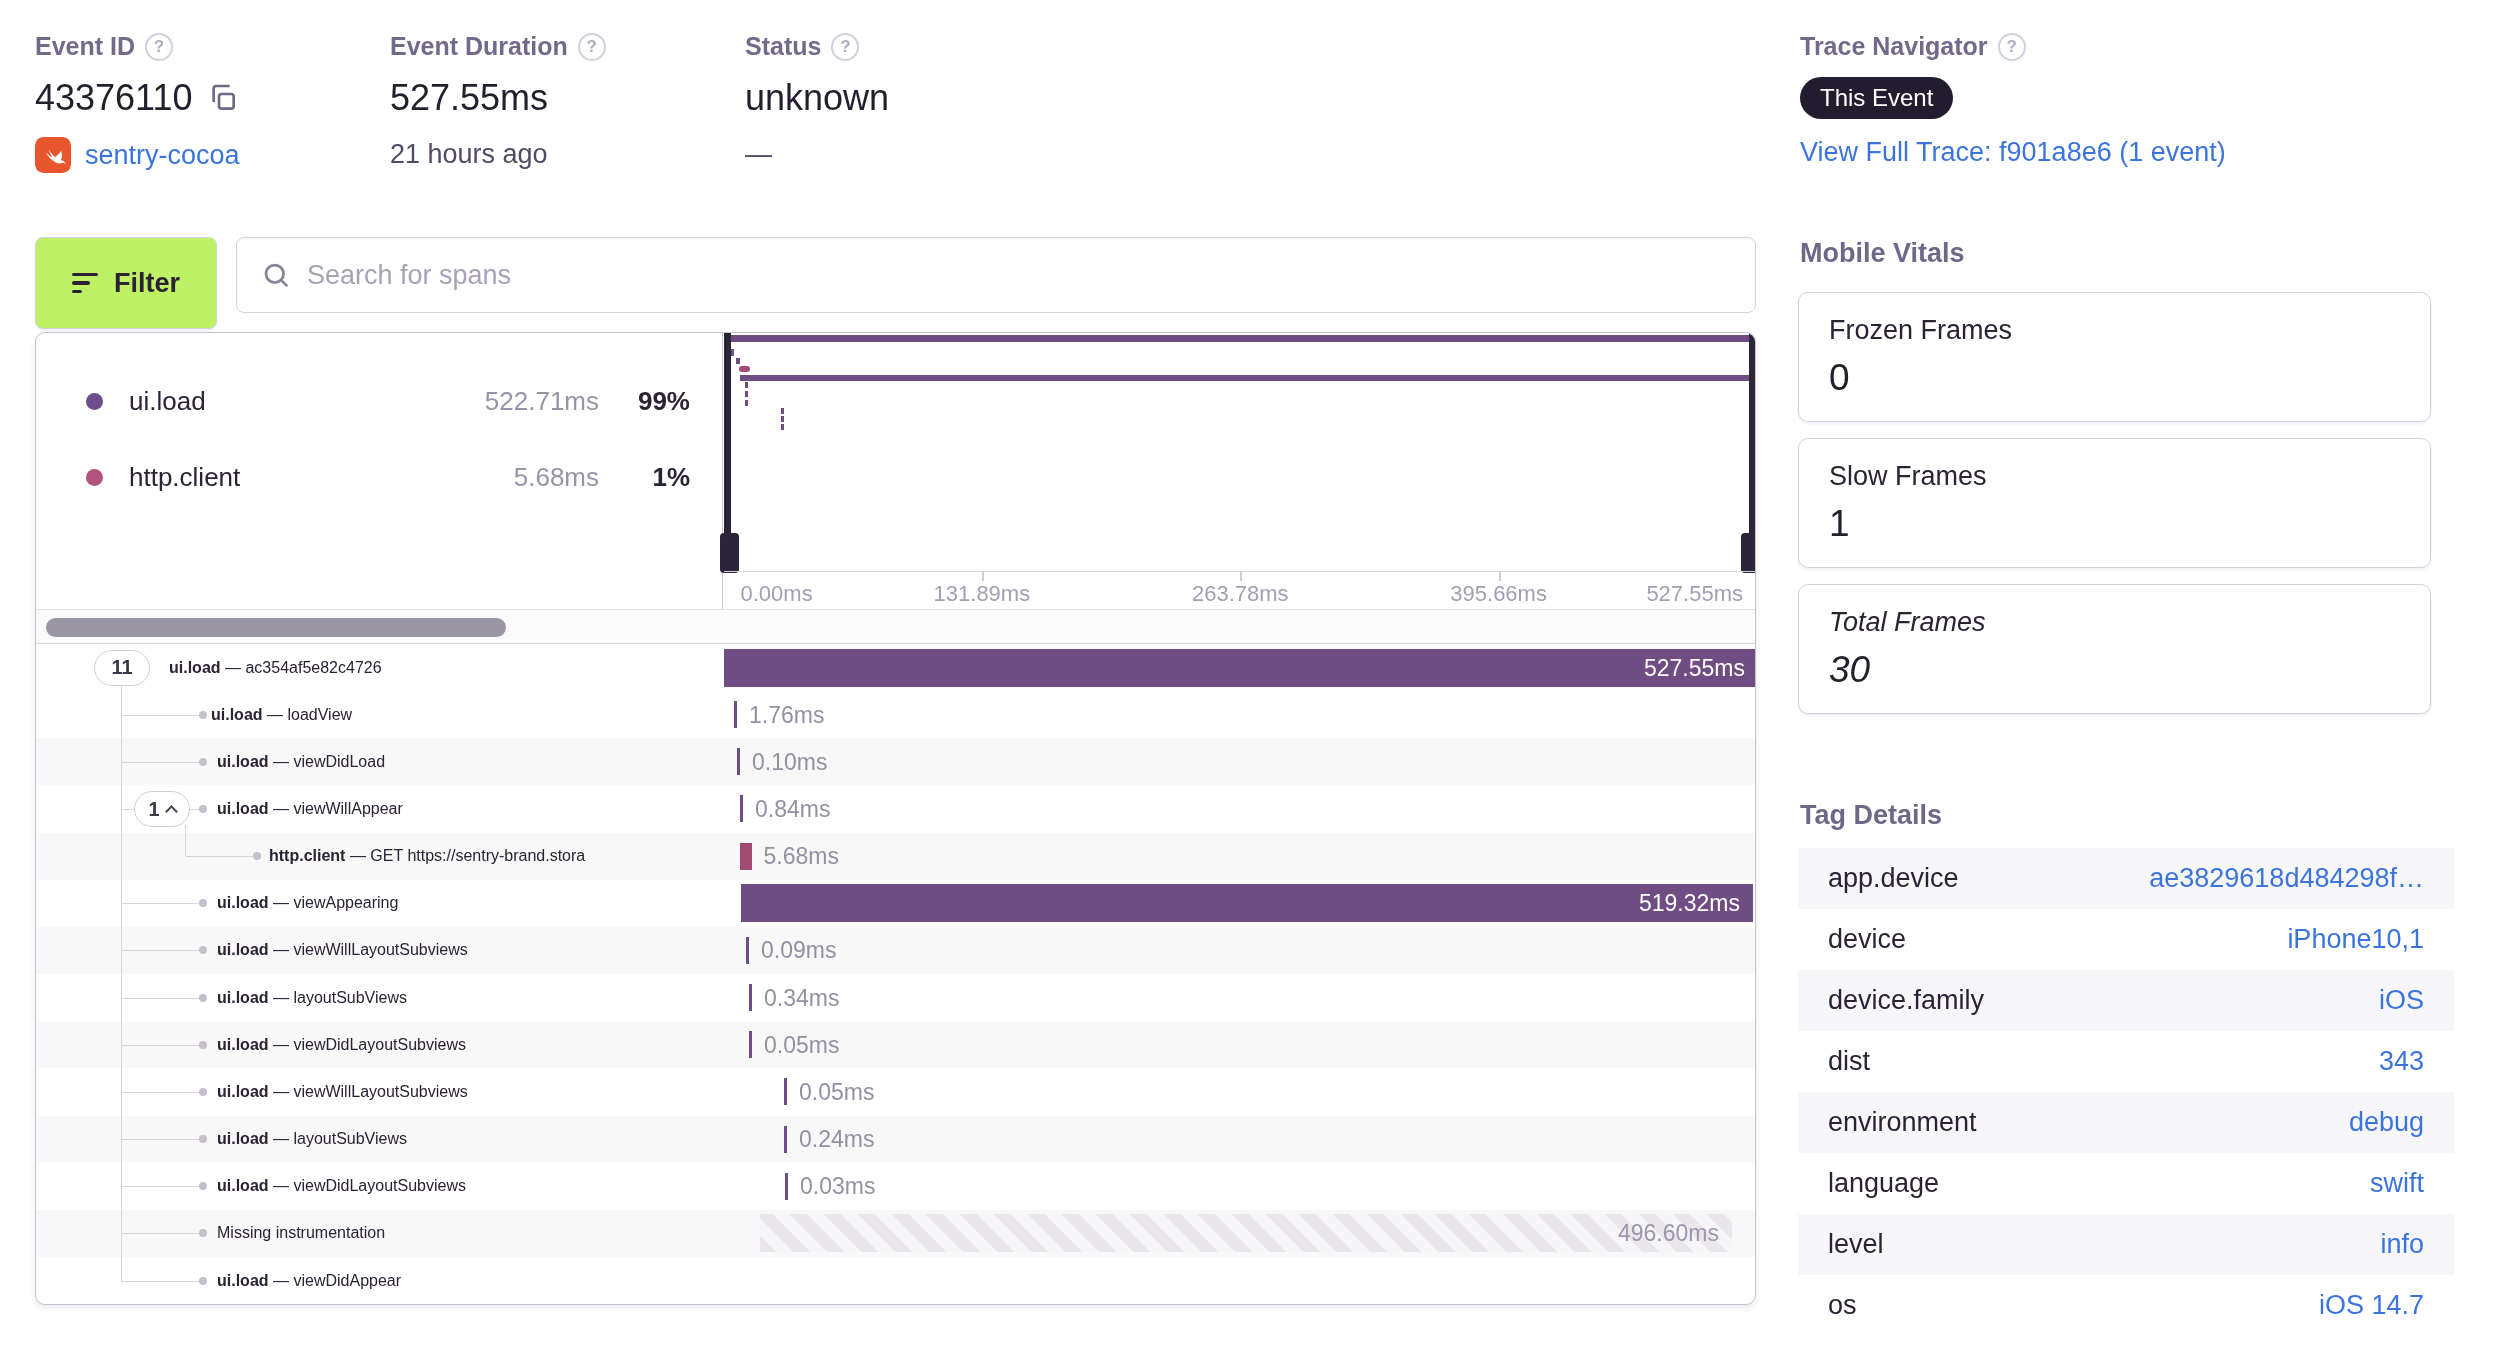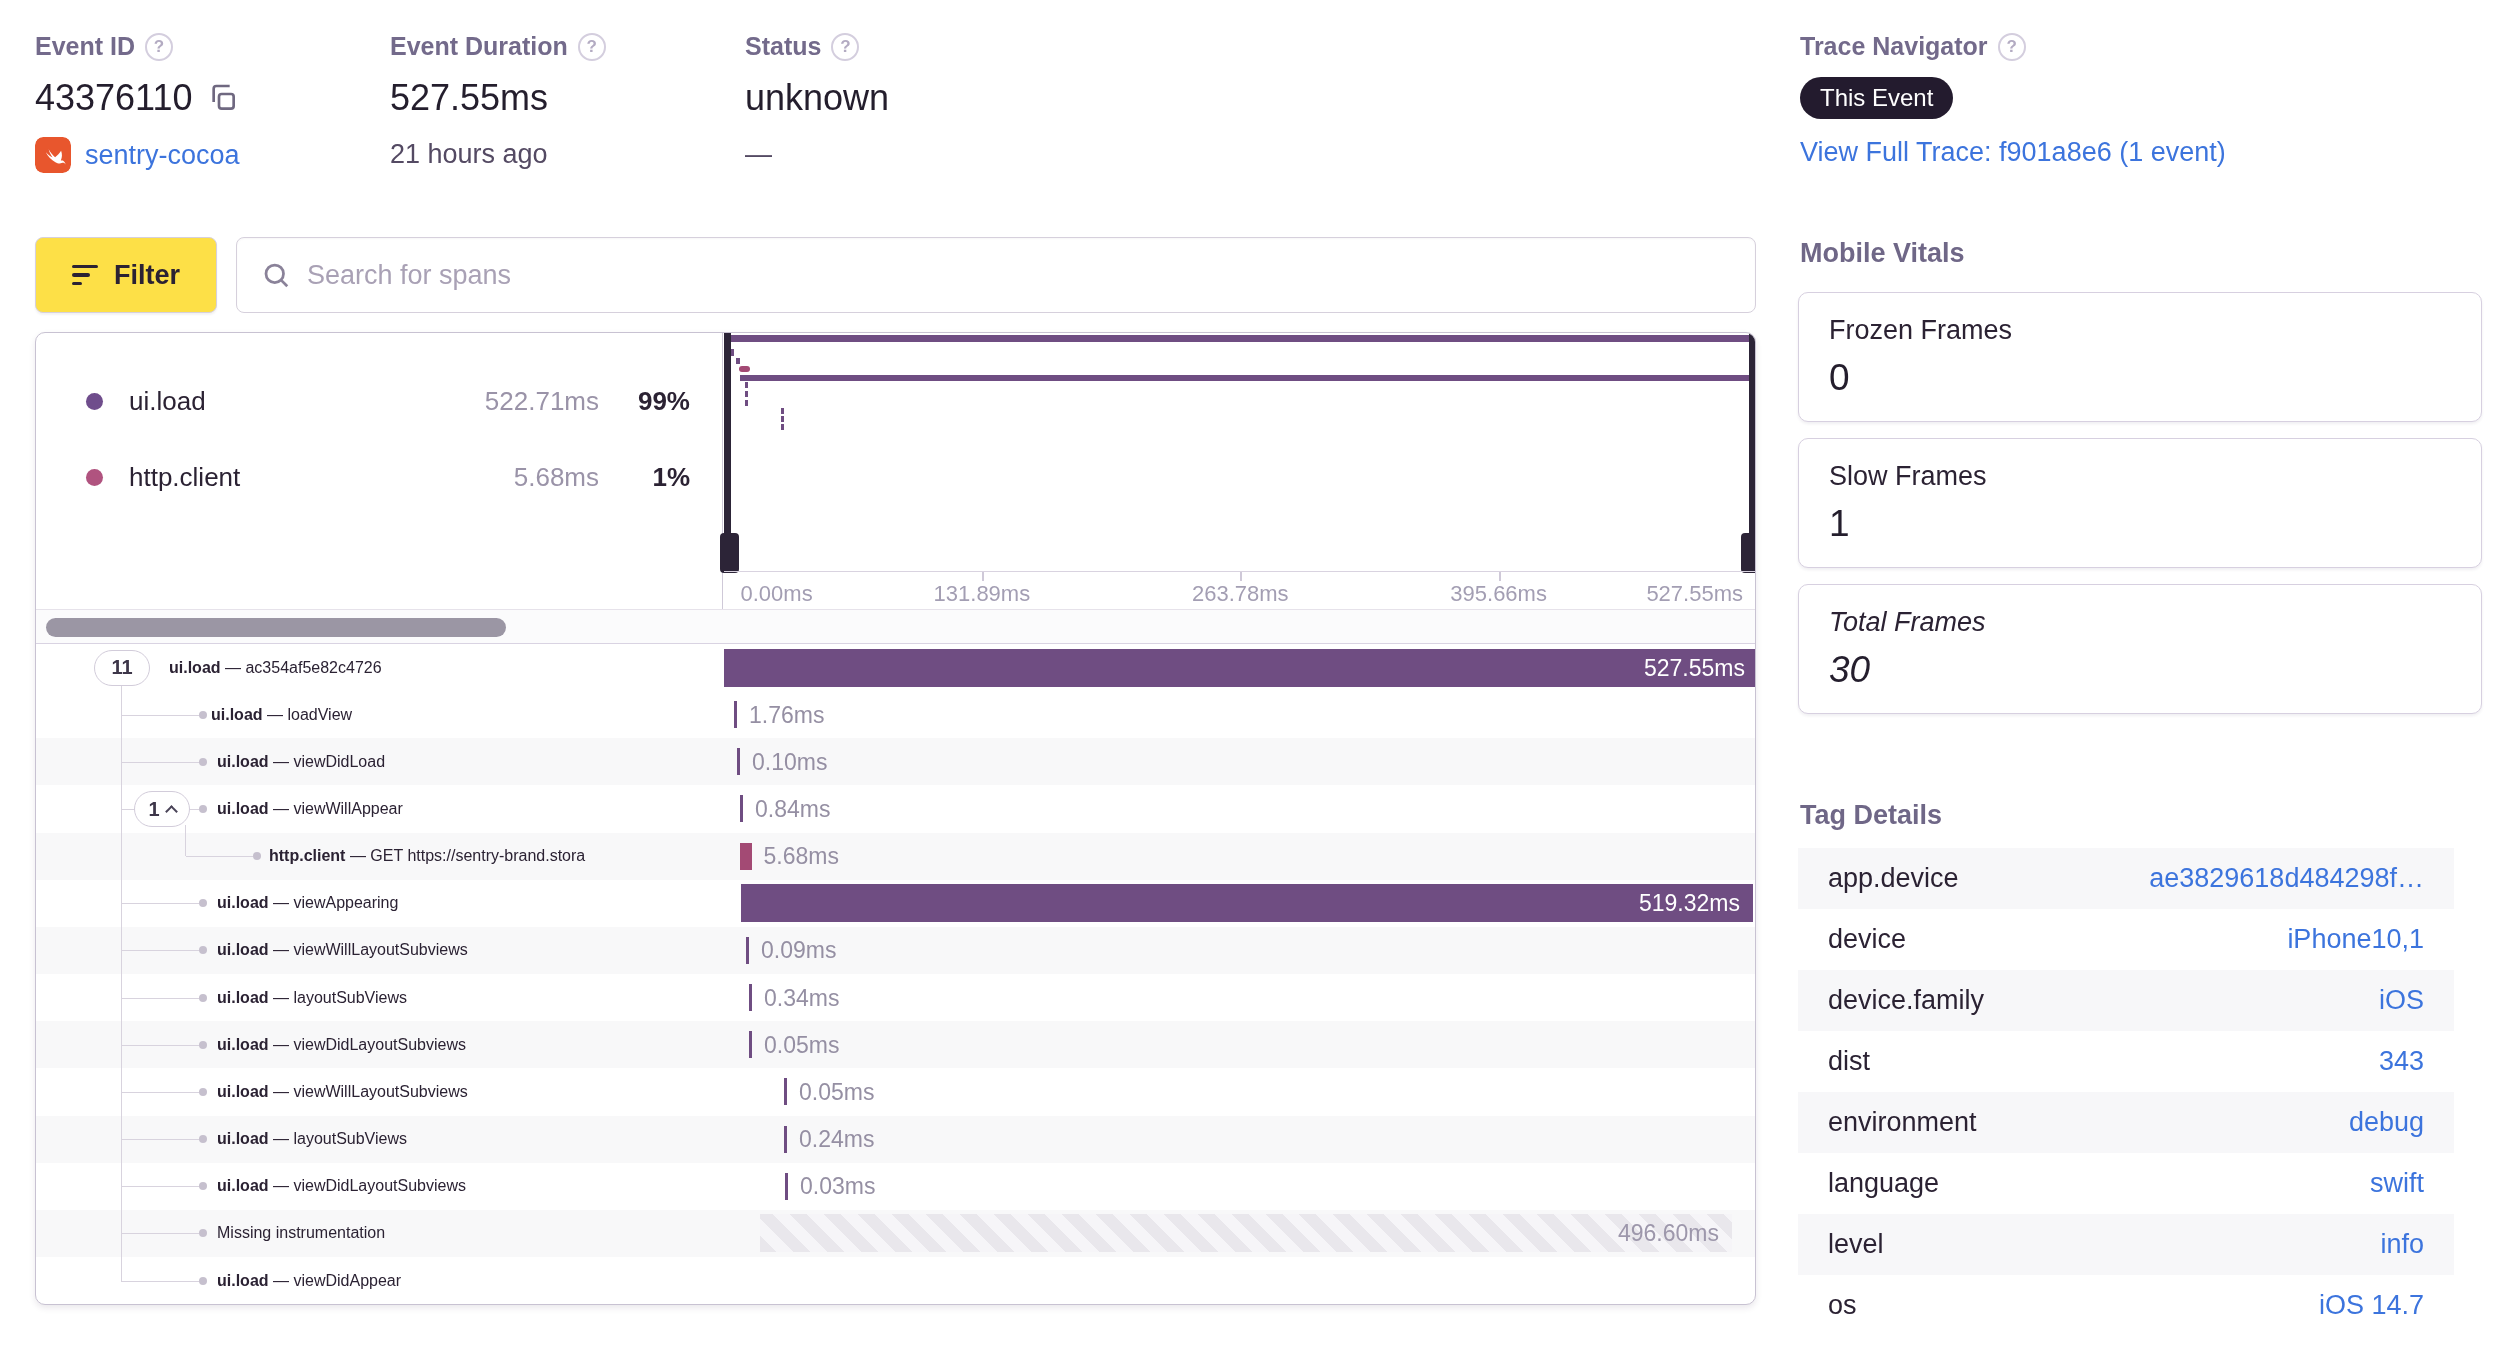--- a/index.html
+++ b/index.html
@@ -12,21 +12,21 @@
   .qicon { width:28px; height:28px; border:2px solid #d4cede; border-radius:50%; color:#b3abc2;
     font-size:17px; font-weight:700; display:inline-flex; align-items:center; justify-content:center; }
   .hvalue { font-size:36px; color:#241e2d; display:flex; align-items:center; gap:14px; }
   .hsub { font-size:27px; color:#544a63; }
   .bluelink { font-size:27px; color:#3c74dd; cursor:pointer; }
   .badge-dark { display:inline-block; background:#231b2e; color:#fff; font-size:24px;
     padding:7px 20px; border-radius:22px; }
   .swifticon { width:36px; height:36px; border-radius:8px; display:inline-block; }
 
   
-  .btn-filter { left:35px; top:237px; width:182px; height:76px; background:#fde047;
+  .btn-filter { left:35px; top:237px; width:182px; height:92px; background:#bef264;
     border:1.5px solid #d6d0dc; border-radius:8px; display:flex; align-items:center;
     justify-content:center; gap:16px; box-shadow:0 2px 2px rgba(43,34,51,.06); cursor:pointer; }
   .btn-filter .txt { font-size:27px; font-weight:700; color:#2b2233; }
   .flines { display:flex; flex-direction:column; gap:5px; }
   .flines i { display:block; height:3.5px; background:#2b2233; border-radius:2px; }
   .searchbox { left:236px; top:237px; width:1520px; height:76px; background:#fff;
     border:1.5px solid #d6d0dc; border-radius:8px; display:flex; align-items:center;
     padding:0 24px; gap:16px; box-shadow:inset 0 1px 2px rgba(43,34,51,.04); }
   .searchbox input { border:none; outline:none; flex:1; font-size:27px; color:#2b2233;
     font-family:inherit; background:transparent; }
@@ -83,21 +83,21 @@
   .tick { position:absolute; top:10px; height:27px; background:#6F4D82; }
   .hatchbar { position:absolute; top:4.5px; height:38px;
     background:repeating-linear-gradient(45deg,#e9e7ec 0 12px,#f6f5f8 12px 24px); }
   .durlabel { position:absolute; top:50%; transform:translateY(-50%); font-size:23px;
     color:#958fa3; white-space:nowrap; }
   .durlabel.inside { color:#fff; }
   .durlabel.insideMuted { color:#9d97ab;text-align:center; }
 
   
   .side-title { font-size:27px; font-weight:700; color:#6f6787; }
-  .vcard { position:absolute; left:1798px; width:684px; height:130px; background:#fff;
+  .vcard { position:absolute; left:1798px; width:633px; height:130px; background:#fff;
     border:1.5px solid #d7d0e0; border-radius:10px; box-shadow:0 2px 3px rgba(45,34,68,.07); }
   .vcard .vlabel { position:absolute; left:30px; top:22px; font-size:27px; color:#2b2233; }
   .vcard .vvalue { position:absolute; left:30px; top:64px; font-size:37px; color:#241e2d; }
   .tagrow { position:absolute; left:1798px; width:656px; height:61px; display:flex;
     align-items:center; justify-content:space-between; padding:0 30px; font-size:27px; }
   .tagrow.alt { background:#f7f7f9; }
   .tagkey { color:#2b2233; }
   .tagval { color:#3c74dd; cursor:pointer; }
 </style>
 </head>

